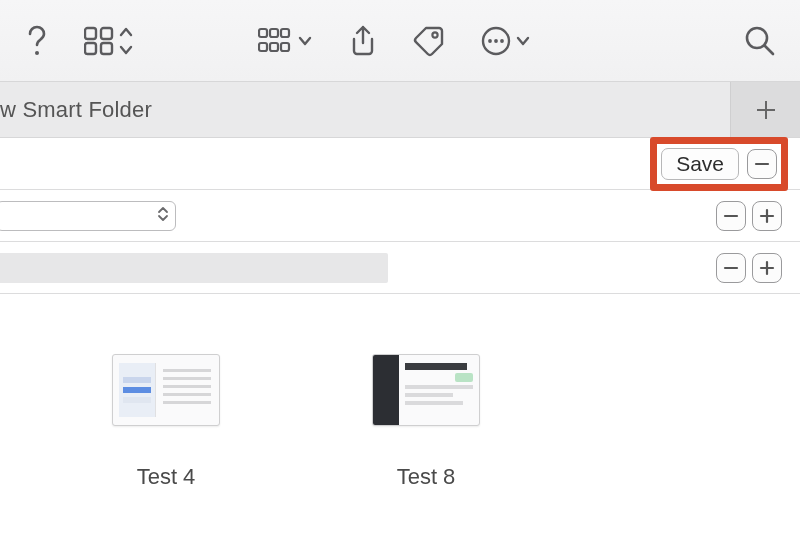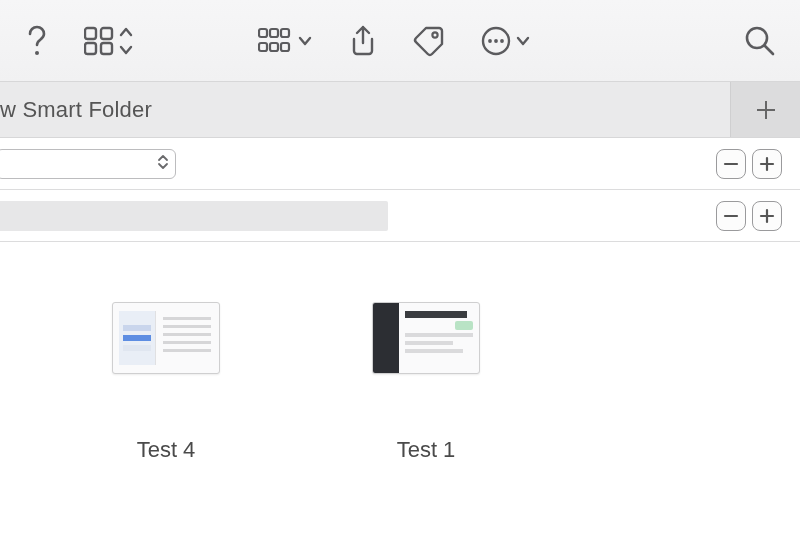--- a/index.html
+++ b/index.html
@@ -211,21 +211,20 @@
   .thumb-b .midlines span {
     display: block;
     height: 4px;
     background: #dadadc;
     margin-bottom: 4px;
   }
 
   .file-label {
     font-size: 22px;
     color: #4a4a4a;
-    margin-top: 25px;
   }
 </style>
 </head>
 <body>
 
 <div class="toolbar">
 
   <div class="tb-btn">
     <svg width="26" height="34" viewBox="0 0 26 34">
       <path d="M6 10c0-4 3-7 7-7s7 3 7 7c0 3-2 4.5-4 6-1.6 1.2-3 2.5-3 5" fill="none" stroke="currentColor" stroke-width="2.6" stroke-linecap="round"></path>
@@ -296,20 +295,32 @@
   <div class="plus-tab">
     <svg width="24" height="24" viewBox="0 0 24 24">
       <line x1="12" y1="3" x2="12" y2="21" stroke="currentColor" stroke-width="2"></line>
       <line x1="3" y1="12" x2="21" y2="12" stroke="currentColor" stroke-width="2"></line>
     </svg>
   </div>
 </div>
 
 <div class="criteria">
 
+  <div class="row">
+    <div class="row-right">
+      <span class="highlight-box">
+        <button class="save-btn">Save</button>
+        <span class="round-btn">
+          <svg width="16" height="16" viewBox="0 0 16 16">
+            <line x1="2" y1="8" x2="14" y2="8" stroke="currentColor" stroke-width="2.2" stroke-linecap="round"></line>
+          </svg>
+        </span>
+      </span>
+    </div>
+  </div>
 
   <div class="row">
     <div class="popup-select">
       <span class="stepper">
         <svg width="12" height="18" viewBox="0 0 12 18">
           <path d="M2 7 l4 -4 l4 4 M2 11 l4 4 l4 -4" fill="none" stroke="currentColor" stroke-width="1.8" stroke-linecap="round" stroke-linejoin="round"></path>
         </svg>
       </span>
     </div>
     <div class="row-right">
@@ -364,16 +375,16 @@
     <div class="thumb thumb-b">
       <div class="dark"></div>
       <div class="heading"></div>
       <div class="chip"></div>
       <div class="midlines">
         <span></span>
           <span style="width:70%"></span>
           <span style="width:85%"></span>
       </div>
     </div>
-    <div class="file-label">Test 1</div>
+    <div class="file-label">Test 8</div>
   </div>
 
 </div>
 
 </body></html>

